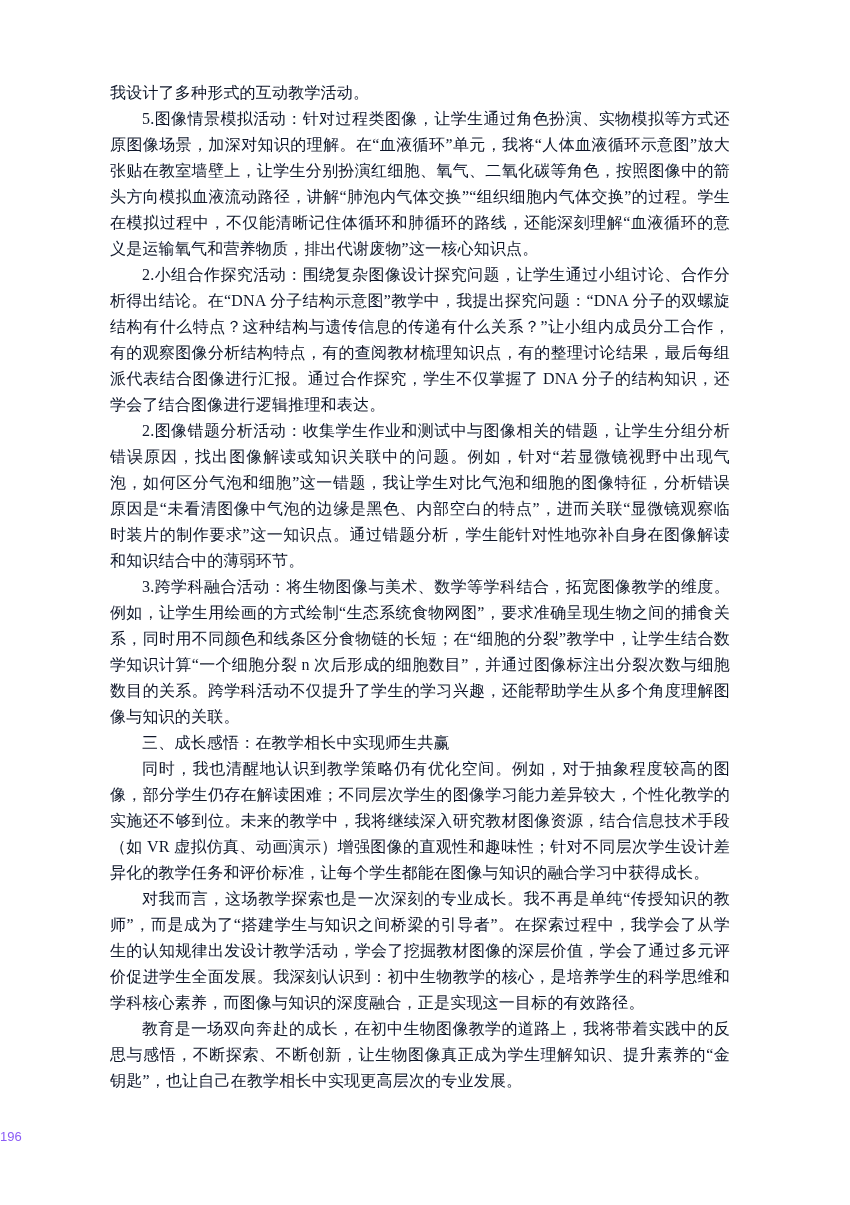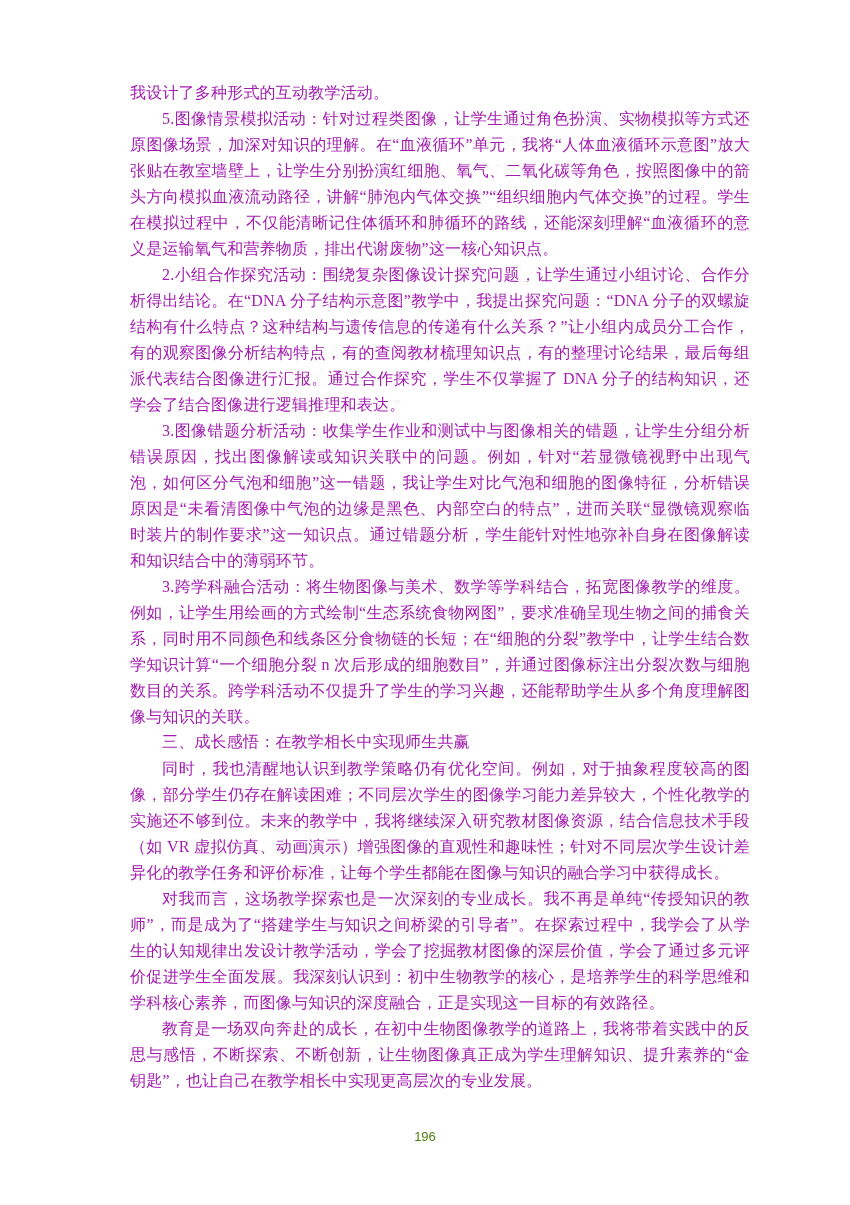--- a/index.html
+++ b/index.html
@@ -10,66 +10,65 @@
   .page {
     position: relative;
     width: 850px;
     height: 1205px;
     background: #ffffff;
     overflow: hidden;
     font-family: "Liberation Serif", "DejaVu Serif", serif;
   }
   .content {
     position: absolute;
-    left: 130px;
+    left: 110px;
     top: 80px;
     width: 620px;
     font-size: 16px;
     line-height: 26px;
-    color: #a21caf;
+    color: #0f172a;
     text-align: justify;
     text-justify: inter-ideograph;
     letter-spacing: 0.2px;
   }
   .content p {
     margin: 0;
     padding: 0;
     text-indent: 2em;
   }
   .content p.no-indent {
     text-indent: 0;
   }
   .section-heading {
     text-indent: 2em;
     margin: 0;
     font-weight: normal;
     font-size: 16px;
     line-height: 26px;
-    font-family: Liberation Mono, monospace;
   }
   .footer {
     position: absolute;
     left: 0;
     right: 0;
     top: 1129px;
-    text-align: center;
+    text-align: left;
     font-family: "Liberation Sans", "DejaVu Sans", sans-serif;
     font-size: 13px;
-    color: #4d7c0f;
+    color: #8b5cf6;
   }
 </style>
 </head>
 <body>
 
 <div class="page">
   <div class="content">
     <p class="no-indent">我设计了多种形式的互动教学活动。</p>
     <p>5.图像情景模拟活动：针对过程类图像，让学生通过角色扮演、实物模拟等方式还原图像场景，加深对知识的理解。在“血液循环”单元，我将“人体血液循环示意图”放大张贴在教室墙壁上，让学生分别扮演红细胞、氧气、二氧化碳等角色，按照图像中的箭头方向模拟血液流动路径，讲解“肺泡内气体交换”“组织细胞内气体交换”的过程。学生在模拟过程中，不仅能清晰记住体循环和肺循环的路线，还能深刻理解“血液循环的意义是运输氧气和营养物质，排出代谢废物”这一核心知识点。</p>
     <p>2.小组合作探究活动：围绕复杂图像设计探究问题，让学生通过小组讨论、合作分析得出结论。在“DNA 分子结构示意图”教学中，我提出探究问题：“DNA 分子的双螺旋结构有什么特点？这种结构与遗传信息的传递有什么关系？”让小组内成员分工合作，有的观察图像分析结构特点，有的查阅教材梳理知识点，有的整理讨论结果，最后每组派代表结合图像进行汇报。通过合作探究，学生不仅掌握了 DNA 分子的结构知识，还学会了结合图像进行逻辑推理和表达。</p>
-    <p>3.图像错题分析活动：收集学生作业和测试中与图像相关的错题，让学生分组分析错误原因，找出图像解读或知识关联中的问题。例如，针对“若显微镜视野中出现气泡，如何区分气泡和细胞”这一错题，我让学生对比气泡和细胞的图像特征，分析错误原因是“未看清图像中气泡的边缘是黑色、内部空白的特点”，进而关联“显微镜观察临时装片的制作要求”这一知识点。通过错题分析，学生能针对性地弥补自身在图像解读和知识结合中的薄弱环节。</p>
+    <p>2.图像错题分析活动：收集学生作业和测试中与图像相关的错题，让学生分组分析错误原因，找出图像解读或知识关联中的问题。例如，针对“若显微镜视野中出现气泡，如何区分气泡和细胞”这一错题，我让学生对比气泡和细胞的图像特征，分析错误原因是“未看清图像中气泡的边缘是黑色、内部空白的特点”，进而关联“显微镜观察临时装片的制作要求”这一知识点。通过错题分析，学生能针对性地弥补自身在图像解读和知识结合中的薄弱环节。</p>
     <p>3.跨学科融合活动：将生物图像与美术、数学等学科结合，拓宽图像教学的维度。例如，让学生用绘画的方式绘制“生态系统食物网图”，要求准确呈现生物之间的捕食关系，同时用不同颜色和线条区分食物链的长短；在“细胞的分裂”教学中，让学生结合数学知识计算“一个细胞分裂 n 次后形成的细胞数目”，并通过图像标注出分裂次数与细胞数目的关系。跨学科活动不仅提升了学生的学习兴趣，还能帮助学生从多个角度理解图像与知识的关联。</p>
     <h3 class="section-heading">三、成长感悟：在教学相长中实现师生共赢</h3>
     <p>同时，我也清醒地认识到教学策略仍有优化空间。例如，对于抽象程度较高的图像，部分学生仍存在解读困难；不同层次学生的图像学习能力差异较大，个性化教学的实施还不够到位。未来的教学中，我将继续深入研究教材图像资源，结合信息技术手段（如 VR 虚拟仿真、动画演示）增强图像的直观性和趣味性；针对不同层次学生设计差异化的教学任务和评价标准，让每个学生都能在图像与知识的融合学习中获得成长。</p>
     <p>对我而言，这场教学探索也是一次深刻的专业成长。我不再是单纯“传授知识的教师”，而是成为了“搭建学生与知识之间桥梁的引导者”。在探索过程中，我学会了从学生的认知规律出发设计教学活动，学会了挖掘教材图像的深层价值，学会了通过多元评价促进学生全面发展。我深刻认识到：初中生物教学的核心，是培养学生的科学思维和学科核心素养，而图像与知识的深度融合，正是实现这一目标的有效路径。</p>
     <p>教育是一场双向奔赴的成长，在初中生物图像教学的道路上，我将带着实践中的反思与感悟，不断探索、不断创新，让生物图像真正成为学生理解知识、提升素养的“金钥匙”，也让自己在教学相长中实现更高层次的专业发展。</p>
   </div>
   <div class="footer">196</div>
 </div>
 
 </body></html>

